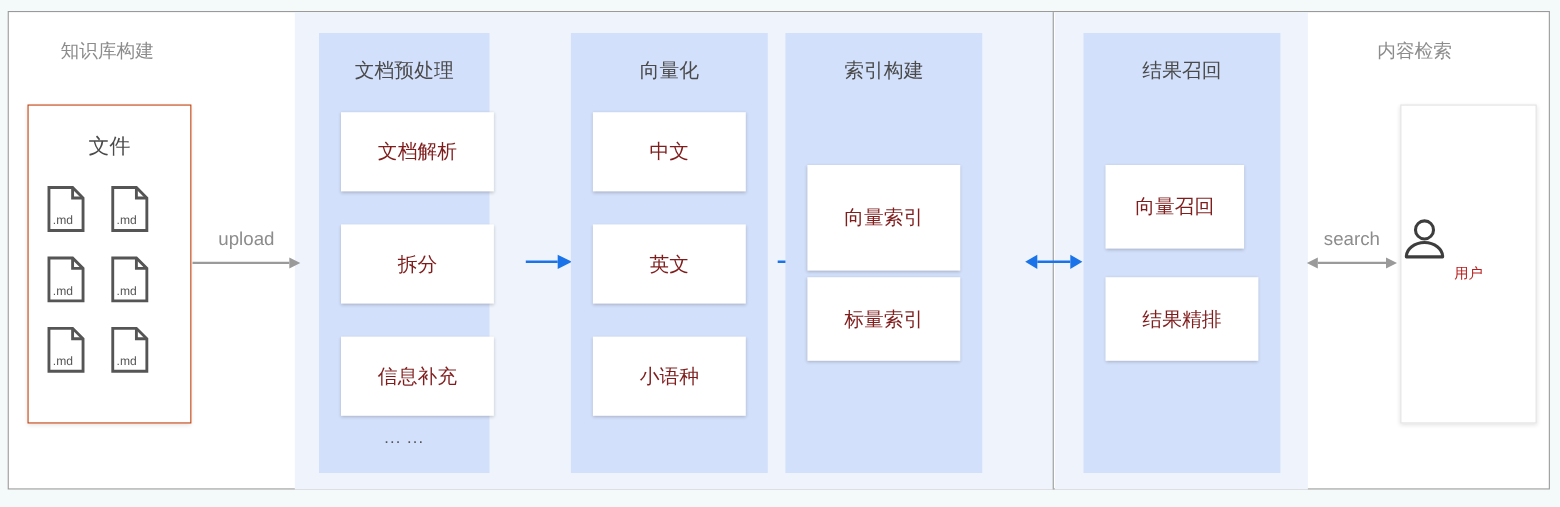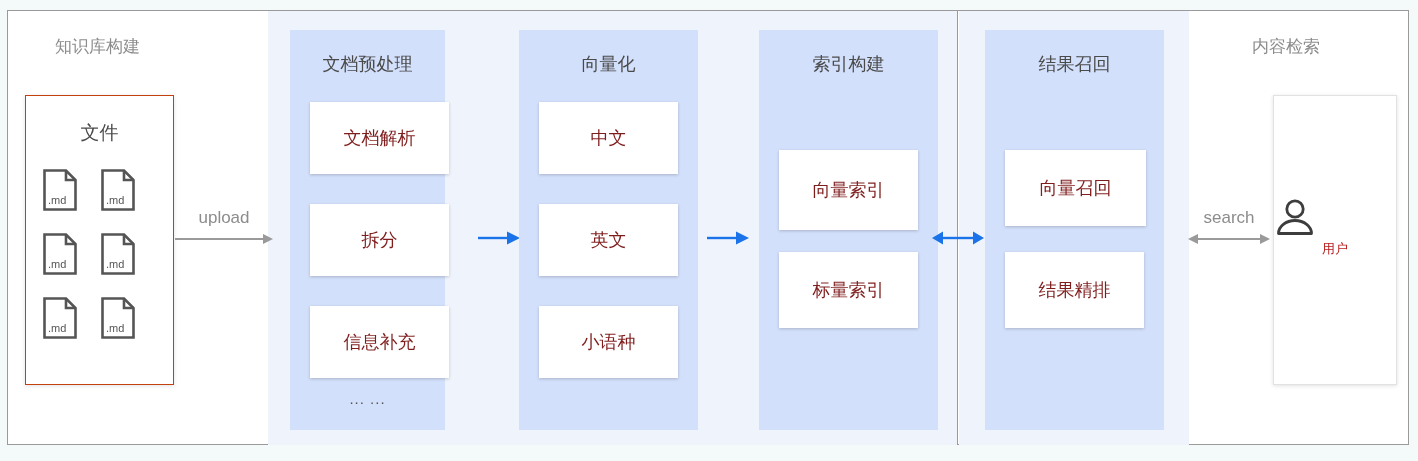--- a/index.html
+++ b/index.html
@@ -185,37 +185,37 @@
     <div class="card" style="left:20px;top:276px;width:139px;height:72px;">小语种</div>
   </div>
 
   <div class="arrow-wrap" style="left:707px;top:231px;width:42px;height:14px;">
     <svg width="42" height="14" viewBox="0 0 42 14">
       <line x1="0" y1="7" x2="29" y2="7" stroke="#1a73e8" stroke-width="2.4"></line>
       <path d="M29 0.5 L42 7 L29 13.5 Z" fill="#1a73e8"></path>
     </svg>
   </div>
 
-  <div class="col" style="left:759px;top:30px;width:179px;height:400px;">
+  <div class="col" style="left:714px;top:30px;width:179px;height:400px;">
     <div class="col-title">索引构建</div>
-    <div class="card" style="left:20px;top:120px;width:139px;height:80px;">向量索引</div>
+    <div class="card" style="left:20px;top:120px;width:139px;height:96px;">向量索引</div>
     <div class="card" style="left:20px;top:222px;width:139px;height:76px;">标量索引</div>
   </div>
 
   <div class="arrow-wrap" style="left:932px;top:231px;width:52px;height:14px;">
     <svg width="52" height="14" viewBox="0 0 52 14">
       <line x1="11" y1="7" x2="41" y2="7" stroke="#1a73e8" stroke-width="2.4"></line>
       <path d="M11 0.5 L0 7 L11 13.5 Z" fill="#1a73e8"></path>
       <path d="M41 0.5 L52 7 L41 13.5 Z" fill="#1a73e8"></path>
     </svg>
   </div>
 
   <div class="col" style="left:985px;top:30px;width:179px;height:400px;">
     <div class="col-title">结果召回</div>
-    <div class="card" style="left:20px;top:120px;width:141px;height:76px;">向量召回</div>
+    <div class="card" style="left:20px;top:120px;width:126px;height:76px;">向量召回</div>
     <div class="card" style="left:20px;top:222px;width:139px;height:76px;">结果精排</div>
   </div>
 
   <div class="arrow-wrap" style="left:1188px;top:232px;width:82px;height:14px;">
     <div class="arrow-label">search</div>
     <svg width="82" height="14" viewBox="0 0 82 14">
       <line x1="10" y1="7" x2="72" y2="7" stroke="#9a9a9a" stroke-width="2"></line>
       <path d="M10 2 L0 7 L10 12 Z" fill="#9a9a9a"></path>
       <path d="M72 2 L82 7 L72 12 Z" fill="#9a9a9a"></path>
     </svg>

